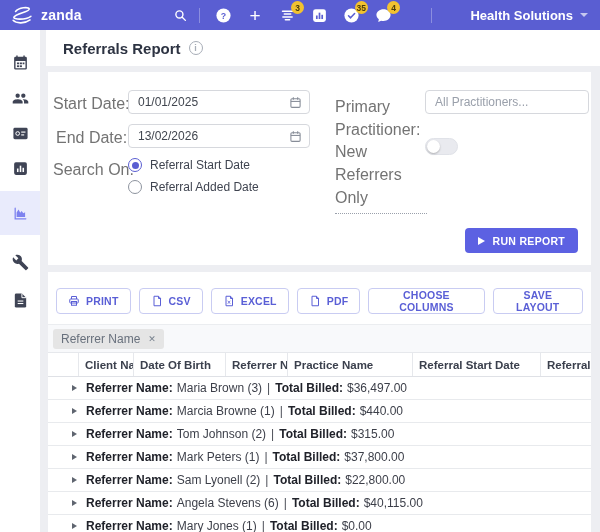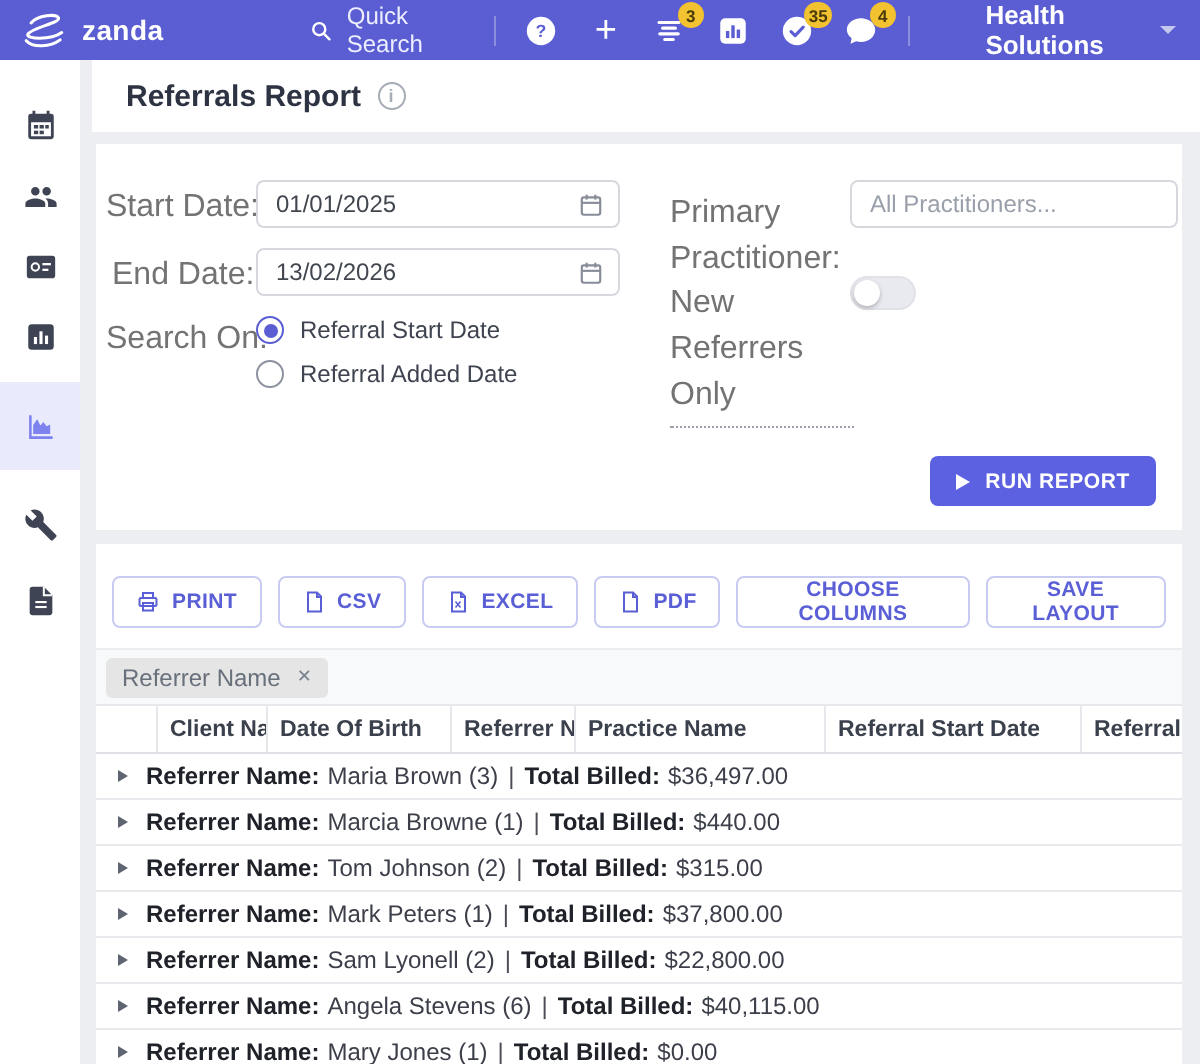--- a/index.html
+++ b/index.html
@@ -85,21 +85,21 @@
     display:flex; align-items:center; padding-left:5px; }
   .chip { display:flex; align-items:center; gap:8px; height:20px; padding:0 8px; background:#e5e5e5;
     border-radius:3px; font-size:12px; color:#68707c; cursor:pointer; }
   .chip-x { font-size:9px; color:#78828e; font-weight:700; cursor:pointer; }
   .grid-header { display:grid; grid-template-columns:30px 55px 92px 62px 125px 128px 1fr;
     height:25px; border-top:1px solid #e6e8ec; border-bottom:1px solid #dfe1e6; }
   .gh-cell { display:flex; align-items:center; padding-left:6px; font-size:11.5px; font-weight:700;
     color:#3b404d; white-space:nowrap; overflow:hidden; cursor:pointer; }
   .gh-cell + .gh-cell { border-left:1px solid #e6e8ec; }
   .g-row { height:23px; border-bottom:1px solid #e8eaed; display:flex; align-items:center;
-    padding-left:11px; font-size:12px; cursor:pointer; background:#fff; }
+    padding-left:24px; font-size:12px; cursor:pointer; background:#fff; }
   .tri { width:0; height:0; border-top:3.5px solid transparent; border-bottom:3.5px solid transparent;
     border-left:5px solid #5f6570; margin-right:9px; }
   .g-row .b { font-weight:700; color:#20222a; margin-right:4px; white-space:pre; }
   .g-row .v { color:#3c3f49; white-space:pre; }
   .g-row .sep { color:#4a4d56; margin:0 5px; }
 </style>
 </head>
 <body>
 
 <header class="navbar">
@@ -108,21 +108,20 @@
       <path d="M8 8 C 12 3, 24 2, 25 5 C 26 8, 8 11, 6 15 C 4.5 18, 20 19, 27 14"></path>
       <path d="M5 19 C 9 23.5, 20 23, 26 18.5"></path>
     </svg>
     <span class="brand-name">zanda</span>
   </div>
   <div class="quick-search">
     <svg viewBox="0 0 24 24" fill="none" stroke="#fff" stroke-width="2.6" stroke-linecap="round">
       <circle cx="10" cy="10" r="6.5"></circle>
         <line x1="15.2" y1="15.2" x2="21" y2="21"></line>
     </svg>
-    <span>Quick Search</span>
   </div>
   <div class="nav-divider"></div>
   <div class="nav-icons">
     <button class="nav-btn">
       <svg viewBox="0 0 24 24">
         <circle cx="12" cy="12" r="10" fill="#fff"></circle>
         <text x="12" y="16.4" text-anchor="middle" font-size="12.5" font-weight="bold" fill="#5a5ed2" font-family="Liberation Sans, sans-serif">?</text>
       </svg>
     </button>
     <button class="nav-btn">

